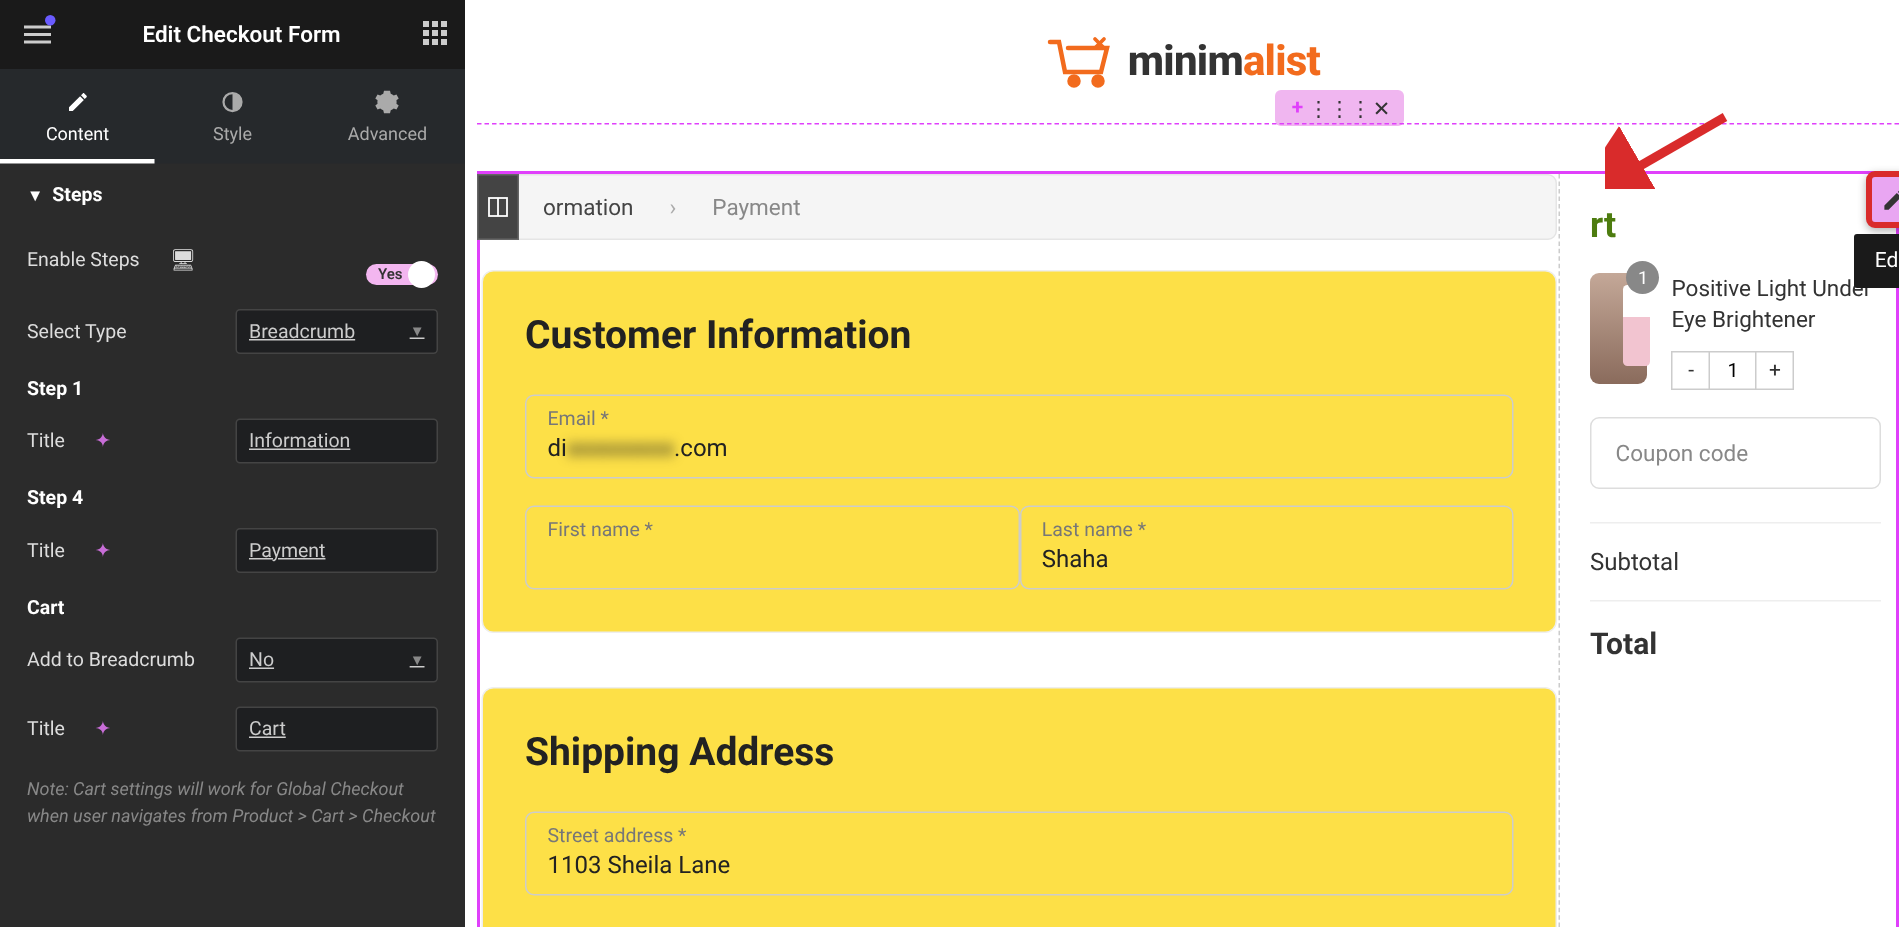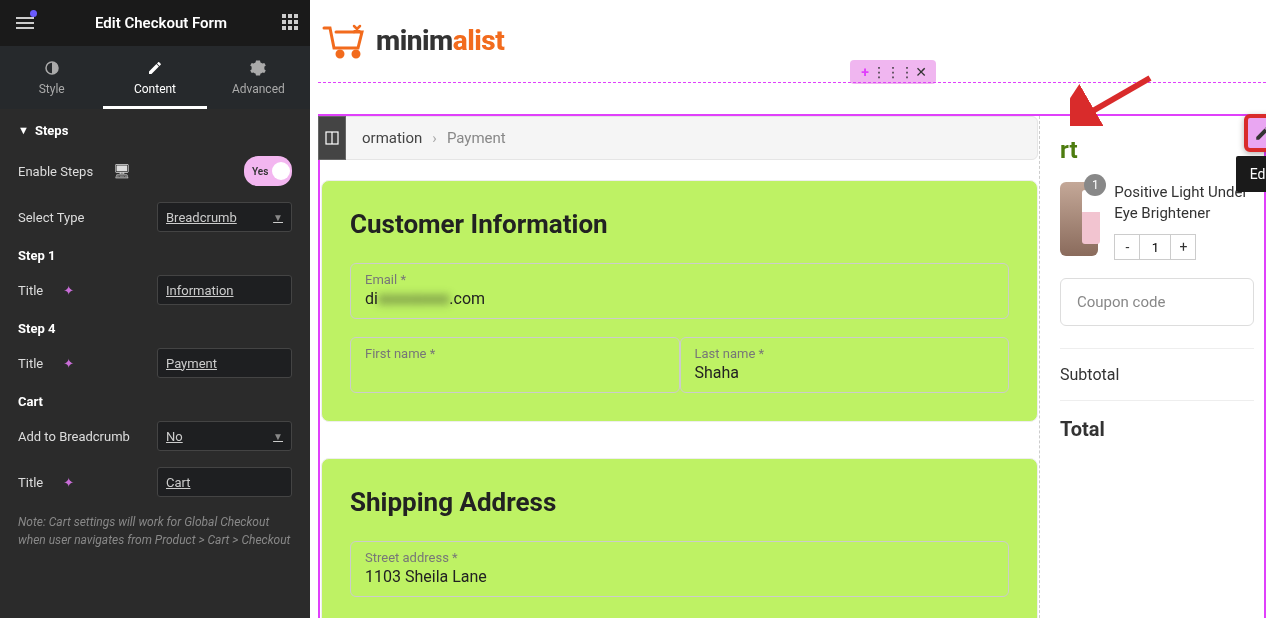--- a/index.html
+++ b/index.html
@@ -19,55 +19,55 @@
 .tab { flex: 1; text-align: center; padding: 14px 0 10px; cursor: pointer; color: #aaa; font-size: 12px; }
 .tab.active { color: #fff; border-bottom: 3px solid #fff; }
 .tab svg, .tab .ticon { display: block; margin: 0 auto 6px; width: 16px; height: 16px; }
 
 .panel-body { padding: 14px 18px; font-size: 13px; }
 .section-title { display: flex; align-items: center; gap: 6px; color: #fff; font-weight: 700; margin-bottom: 18px; }
 .section-title .caret { font-size: 11px; }
 .row { display: flex; align-items: center; justify-content: space-between; margin-bottom: 16px; }
 .row-label { color: #ddd; font-size: 13px; display: flex; align-items: center; gap: 20px; }
 .row-label .device { font-size: 14px; }
-.toggle { width: 48px; height: 30px; background: #f3b6f0; border-radius: 14px; position: relative; display: flex; align-items: center; }
+.toggle { width: 48px; height: 14px; background: #f3b6f0; border-radius: 14px; position: relative; display: flex; align-items: center; margin-top: 20px; }
 .toggle .knob { position: absolute; right: 2px; width: 18px; height: 18px; background: #fff; border-radius: 50%; }
 .toggle .yes { position: absolute; left: 8px; font-size: 10px; color: #333; font-weight: 600; }
 .select, .textinput { width: 135px; height: 30px; background: #1e1f21; border: 1px solid #444; color: #ccc; font-size: 13px; padding: 0 8px; border-radius: 3px; display: flex; align-items: center; justify-content: space-between; text-decoration: underline; }
 .select .chev { font-size: 10px; color: #888; }
 .step-head { color: #fff; font-weight: 700; font-size: 13px; margin-bottom: 12px; margin-top: 4px; }
 .ai-sparkle { color: #c86dd7; font-size: 13px; }
 .note { font-style: italic; color: #888; font-size: 12px; line-height: 1.5; margin-top: 6px; }
 
 .collapse-handle { position: absolute; left: 310px; top: 440px; width: 18px; height: 36px; background: #1a1a1a; display: flex; align-items: center; justify-content: center; color: #aaa; font-size: 12px; }
 
 .canvas { position: absolute; left: 310px; top: 0; right: 0; height: 618px; background: #fff; }
-.logo { display: flex; align-items: center; gap: 8px; padding: 20px 10px 14px; }
+.logo { display: flex; align-items: center; gap: 8px; padding: 20px 10px 14px; justify-content: center; }
 .logo .cart-ic { width: 48px; height: 40px; }
 .logo .brand { font-size: 28px; font-weight: 800; letter-spacing: -0.5px; }
 .logo .brand .b1 { color: #333; }
 .logo .brand .b2 { color: #f26b1d; }
 
 .section-bar { position: absolute; left: 540px; top: 60px; display: flex; align-items: center; background: #f0b6f0; border-radius: 4px; height: 24px; padding: 0 4px; gap: 6px; }
 .section-bar .btn { width: 22px; height: 18px; display: flex; align-items: center; justify-content: center; font-size: 14px; color: #333; }
 .section-bar .plus { color: #e040fb; font-weight: 700; }
 .dashed-line { position: absolute; left: 8px; right: 0; top: 82px; border-top: 1px dashed #e040fb; }
 
 .checkout-area { position: absolute; left: 8px; right: 0; top: 114px; border-top: 2px solid #e040fb; border-left: 2px solid #e040fb; border-right: 2px solid #e040fb; }
 .col-handle { position: absolute; left: -2px; top: 0; width: 28px; height: 44px; background: #444; color: #fff; display: flex; align-items: center; justify-content: center; border: 1px solid #666; z-index: 2; }
 
 .inner { display: flex; }
 .main-col { width: 720px; padding: 0; border-right: 1px dashed #ccc; }
 .cart-col { flex: 1; padding: 0 10px 0 20px; }
 
-.breadcrumb { background: #f5f5f5; border: 1px solid #e5e5e5; border-radius: 6px; padding: 12px 40px; font-size: 15px; color: #444; display: flex; align-items: center; gap: 10px; margin: 0 1px; }
+.breadcrumb { background: #f5f5f5; border: 1px solid #e5e5e5; border-radius: 6px; padding: 12px 40px; font-size: 15px; color: #444; display: flex; align-items: center; gap: 24px; margin: 0 1px; }
 .breadcrumb .sep { color: #aaa; }
 .breadcrumb .inactive { color: #888; }
 
-.card { background: #bef264; border: 1px solid #eee; border-radius: 8px; margin: 20px 1px 14px; padding: 28px; }
+.card { background: #fde047; border: 1px solid #eee; border-radius: 8px; margin: 20px 1px 14px; padding: 28px; }
 .card h2 { font-size: 26px; font-weight: 700; color: #222; margin-bottom: 24px; }
 .field { border: 1px solid #ccc; border-radius: 6px; padding: 8px 14px 10px; margin-bottom: 18px; }
 .field .flabel { font-size: 13px; color: #777; margin-bottom: 2px; }
 .field .fvalue { font-size: 16px; color: #222; }
 .name-row { display: flex; }
 .name-row .field { flex: 1; margin-bottom: 0; }
 .shipping-card { margin-top: 36px; }
 
 .edit-widget { position: absolute; right: -18px; top: -2px; }
 .edit-widget .box { width: 38px; height: 38px; background: #e9a6f2; border: 4px solid #d92b2b; border-radius: 6px; display: flex; align-items: center; justify-content: center; box-shadow: 0 2px 6px rgba(0,0,0,0.3); }
@@ -111,32 +111,32 @@
         <span></span>
         <span></span>
         <span></span>
         <span></span>
         <span></span>
         <span></span>
       </div>
   </div>
 
   <div class="tabs">
+    <div class="tab active">
+      <svg class="ticon" viewBox="0 0 16 16" fill="#fff">
+          <path d="M2 11.5V14h2.5l7.4-7.4-2.5-2.5L2 11.5zM13.7 4.8c.3-.3.3-.7 0-1l-1.5-1.5c-.3-.3-.7-.3-1 0l-1.2 1.2 2.5 2.5 1.2-1.2z"></path>
+        </svg>
+      <span>Content</span>
+    </div>
     <div class="tab">
       <svg class="ticon" viewBox="0 0 16 16">
           <circle cx="8" cy="8" r="6" fill="none" stroke="#aaa" stroke-width="1.5"></circle>
           <path d="M8 2a6 6 0 010 12V2z" fill="#aaa"></path>
         </svg>
       <span>Style</span>
-    </div>
-    <div class="tab active">
-      <svg class="ticon" viewBox="0 0 16 16" fill="#fff">
-          <path d="M2 11.5V14h2.5l7.4-7.4-2.5-2.5L2 11.5zM13.7 4.8c.3-.3.3-.7 0-1l-1.5-1.5c-.3-.3-.7-.3-1 0l-1.2 1.2 2.5 2.5 1.2-1.2z"></path>
-        </svg>
-      <span>Content</span>
     </div>
     <div class="tab">
       <svg class="ticon" viewBox="0 0 16 16" fill="#aaa">
           <path d="M8 5a3 3 0 100 6 3 3 0 000-6zm6.4 3c0-.4 0-.8-.1-1.2l1.5-1.2-1.5-2.6-1.8.6c-.6-.5-1.3-.9-2-1.1L10 .5H6l-.5 2c-.7.2-1.4.6-2 1.1l-1.8-.6-1.5 2.6 1.5 1.2c-.1.4-.1.8-.1 1.2s0 .8.1 1.2L.2 10.4l1.5 2.6 1.8-.6c.6.5 1.3.9 2 1.1l.5 2h4l.5-2c.7-.2 1.4-.6 2-1.1l1.8.6 1.5-2.6-1.5-1.2c.1-.4.1-.8.1-1.2z"></path>
         </svg>
       <span>Advanced</span>
     </div>
   </div>
 
   <div class="panel-body">

